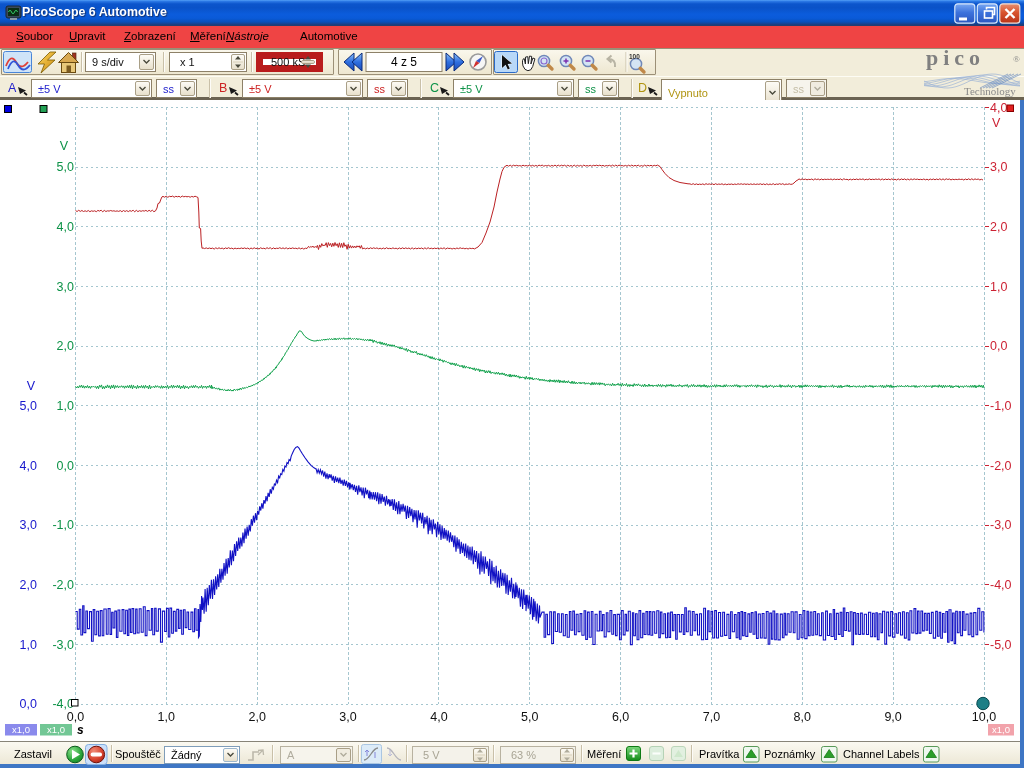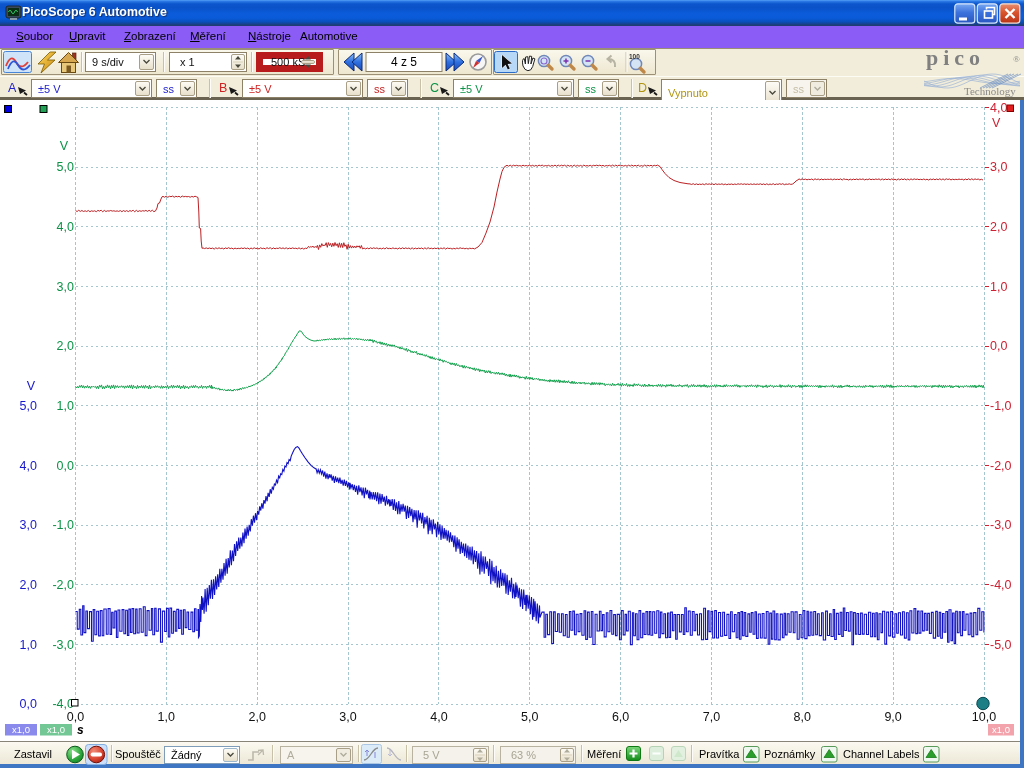--- a/index.html
+++ b/index.html
@@ -30,26 +30,26 @@
 </defs>
 <rect x="0.8" y="0.8" width="20" height="19.4" rx="3" fill="url(#btnb)" stroke="#d8e8fc" stroke-width="1.2"></rect>
 <rect x="23.3" y="0.8" width="20" height="19.4" rx="3" fill="url(#btnb)" stroke="#d8e8fc" stroke-width="1.2"></rect>
 <rect x="45.8" y="0.8" width="20" height="19.4" rx="3" fill="url(#btnr)" stroke="#f0e0d8" stroke-width="1.2"></rect>
 <rect x="5" y="14.5" width="8" height="3" fill="#fff"></rect>
 <rect x="30.5" y="8" width="8" height="7" fill="none" stroke="#fff" stroke-width="1.6"></rect>
 <path d="M32.5,6.5 l0,-2 8,0 0,7 -2,0" fill="none" stroke="#fff" stroke-width="1.6"></path>
 <path d="M51.5,6 l9,9 M60.5,6 l-9,9" stroke="#fff" stroke-width="2.4"></path>
 </svg>
 </div>
-<div style="position:absolute;left:0;top:26px;width:1024px;height:22px;background:#8b5cf6;font-size:11.5px;color:#000;">
+<div style="position:absolute;left:0;top:26px;width:1024px;height:22px;background:#ef4444;font-size:11.5px;color:#000;">
     <span style="position:absolute;left:16px;top:4px;"><u>S</u>oubor</span>
     <span style="position:absolute;left:69px;top:4px;"><u>U</u>pravit</span>
     <span style="position:absolute;left:124px;top:4px;"><u>Z</u>obrazení</span>
     <span style="position:absolute;left:190px;top:4px;"><u>M</u>ěření</span>
-    <span style="position:absolute;left:248px;top:4px;"><u>N</u>ástroje</span>
+    <span style="position:absolute;left:226px;top:4px;font-style:italic;"><u>N</u>ástroje</span>
     <span style="position:absolute;left:300px;top:4px;">Automotive</span>
     <span style="position:absolute;left:375px;top:4px;margin-top:32px;"><u>N</u>ápověda</span>
   </div>
 <div style="position:absolute;left:0;top:48px;width:1024px;height:28px;background:#f2edda;border-top:1px solid #9a8f76;"></div>
 <div style="position:absolute;left:1px;top:49px;width:333px;height:26px;border:1px solid #9c9077;border-radius:1px;box-sizing:border-box;background:linear-gradient(180deg,#faf7ec,#eee7d0);"></div>
 <div style="position:absolute;left:338px;top:49px;width:154px;height:26px;border:1px solid #9c9077;border-radius:1px;box-sizing:border-box;background:linear-gradient(180deg,#faf7ec,#eee7d0);"></div>
 <div style="position:absolute;left:493px;top:49px;width:163px;height:26px;border:1px solid #9c9077;border-radius:1px;box-sizing:border-box;background:linear-gradient(180deg,#faf7ec,#eee7d0);"></div>
 <svg style="position:absolute;left:3px;top:51px;" width="29" height="22">
 <rect x="0.5" y="0.5" width="28" height="21" rx="2" fill="#cfe4f8" stroke="#4a86d8"></rect>
 <path d="M3,15 Q8,2 13,11 T25,11" fill="none" stroke="#e04038" stroke-width="1.8"></path>

